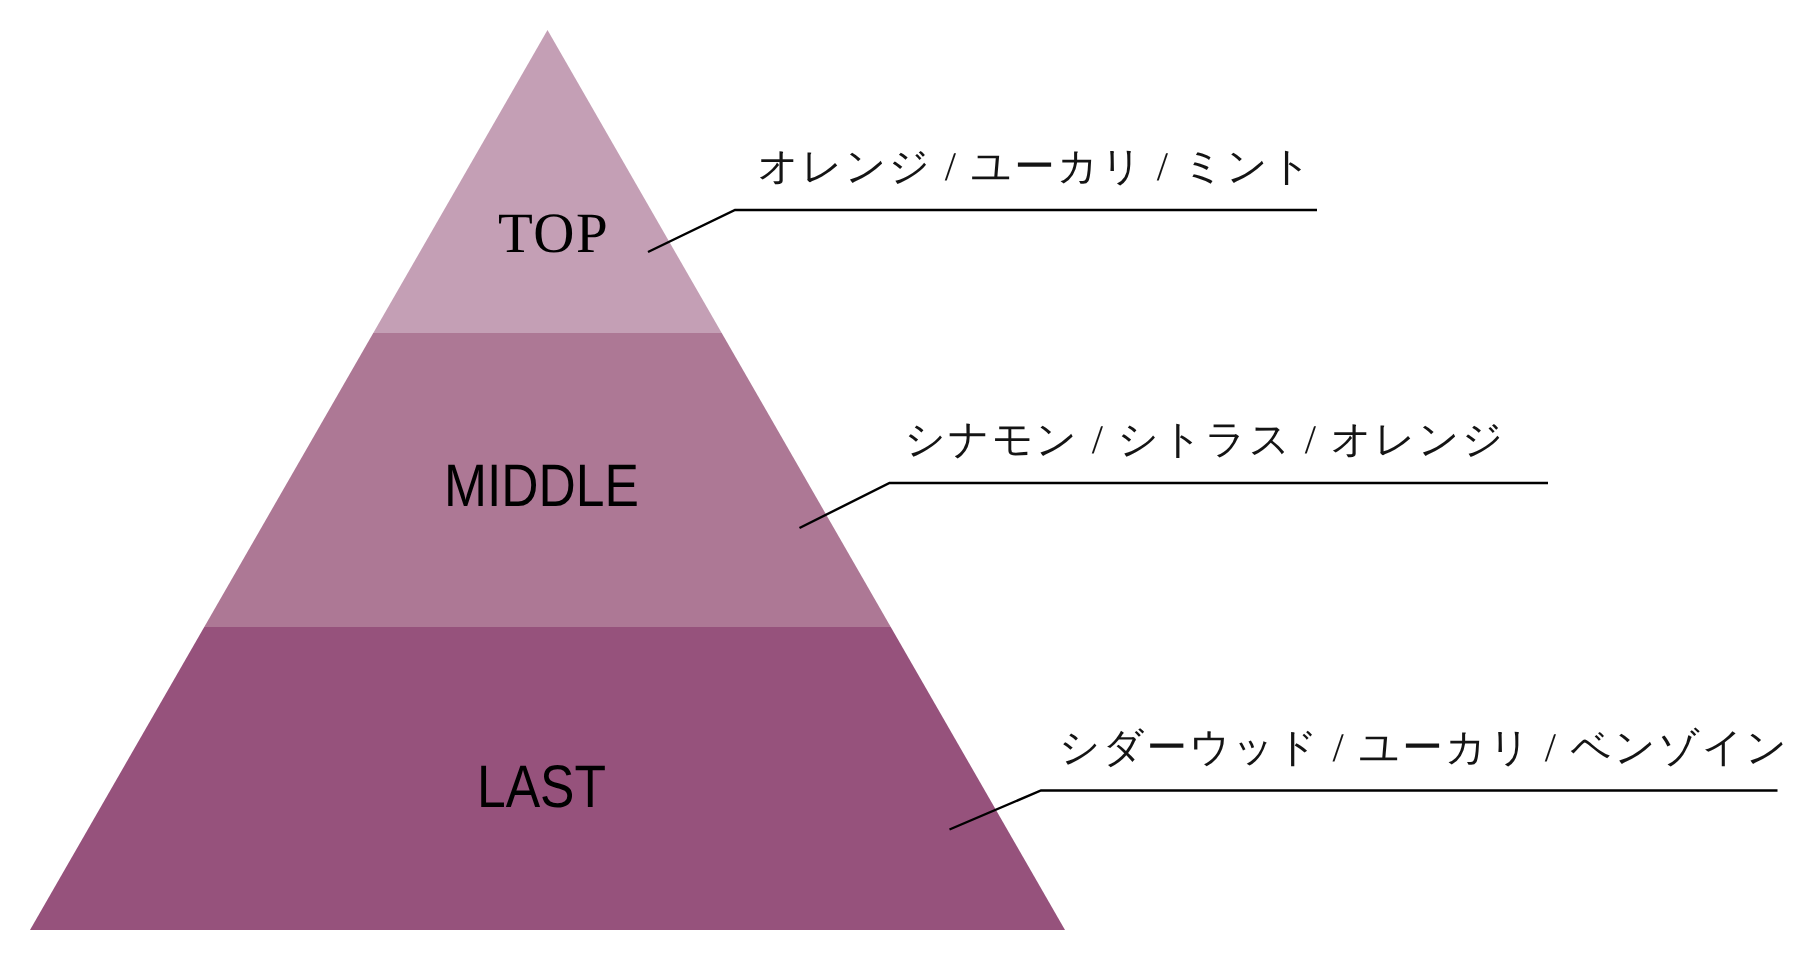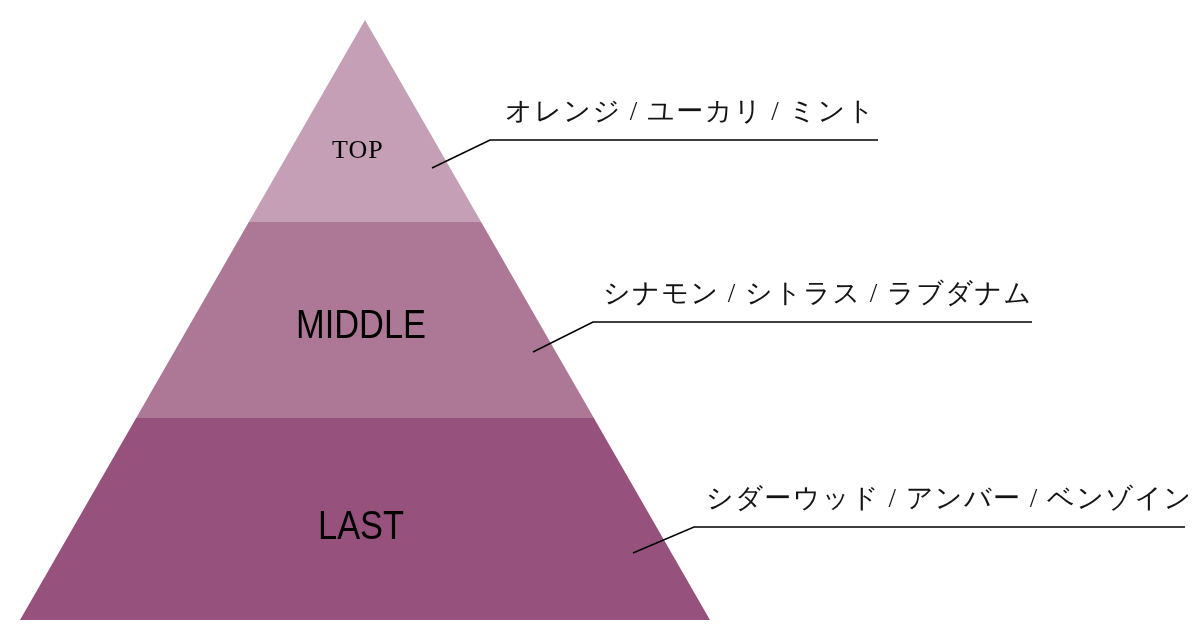--- a/index.html
+++ b/index.html
@@ -25,21 +25,21 @@
   }
   .tier-label {
     position: absolute;
     color: #000000;
     white-space: nowrap;
     line-height: 1;
     pointer-events: none;
   }
   .tier-label.serif-face {
     font-family: "Liberation Serif", "DejaVu Serif", serif;
-    font-size: 26px;
+    font-size: 38px;
     letter-spacing: 1px;
   }
   .tier-label.narrow-face {
     font-family: "Liberation Sans Narrow", "Liberation Sans", sans-serif;
     font-size: 40px;
     transform: scaleX(0.86);
     transform-origin: left center;
     letter-spacing: 0px;
   }
   .note-text {
@@ -77,16 +77,16 @@
       <polyline id="leader-middle" points="533,352 593,322 1032,322" stroke="#000000" stroke-width="1.6"></polyline>
       <polyline id="leader-last" points="633,553 694,527 1185,527" stroke="#000000" stroke-width="1.6"></polyline>
     </g>
   </svg>
 
   <div class="tier-label serif-face" id="label-top" style="left: 332px; top: 137px;">TOP</div>
   <div class="tier-label narrow-face" id="label-middle" style="left: 296px; top: 304px;">MIDDLE</div>
   <div class="tier-label narrow-face" id="label-last" style="left: 318px; top: 505px;">LAST</div>
 
   <div class="note-text" id="notes-top" style="left: 505px; top: 98px;">オレンジ / ユーカリ / ミント</div>
-  <div class="note-text" id="notes-middle" style="left: 603px; top: 280px;">シナモン / シトラス / ラブダナム</div>
-  <div class="note-text" id="notes-last" style="left: 706px; top: 485px;">シダーウッド / アンバー / ベンゾイン</div>
+  <div class="note-text" id="notes-middle" style="left: 603px; top: 280px;">シナモン / シトラス / オレンジ</div>
+  <div class="note-text" id="notes-last" style="left: 706px; top: 485px;">シダーウッド / ユーカリ / ベンゾイン</div>
 
 </div>
 
 </body></html>

